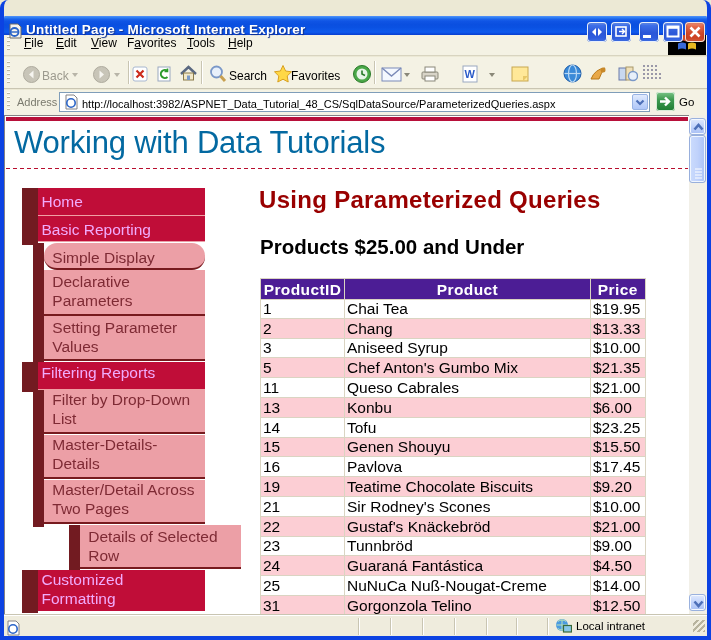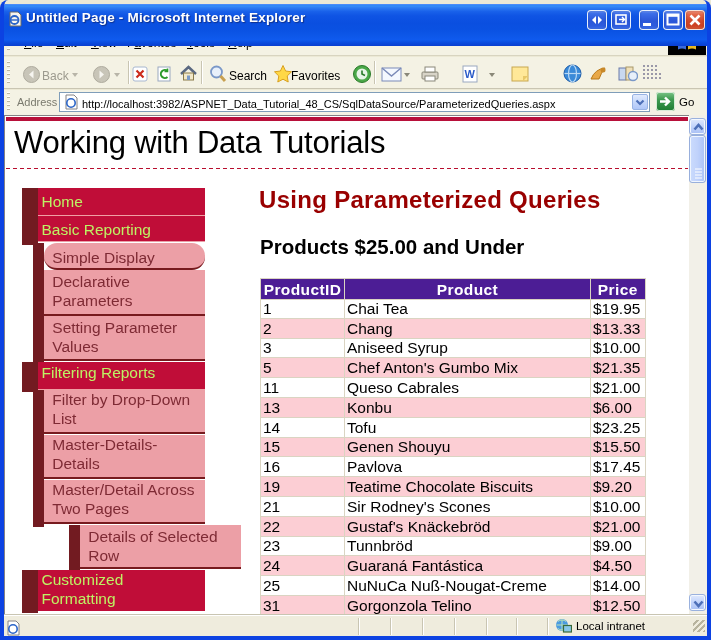--- a/index.html
+++ b/index.html
@@ -1,20 +1,20 @@
 <!DOCTYPE html>
 <html><head>
 <meta charset="utf-8">
 <style>
 * { margin:0; padding:0; box-sizing:border-box; }
 html,body { width:711px; height:640px; overflow:hidden; background:#ECE9D5; }
 body { font-family:"Liberation Sans", sans-serif; }
 #win { position:absolute; left:0; top:0; width:711px; height:640px; }
 
-#titlebar { position:absolute; left:0; top:4px; width:711px; height:42px;
+#titlebar { position:absolute; left:0; top:16px; width:711px; height:19px;
   border-radius:8px 8px 0 0;
   background:linear-gradient(180deg,#0050EE 0%,#3890F8 4%,#2E7CF2 9%,#1961EA 18%,#0F54E4 28%,#0A4FE0 45%,#0A51E2 60%,#0D57E8 75%,#0F5AEE 85%,#0A4ADC 93%,#0A3ED0 100%);padding-left:10px; }
 #titlebar .tb-hl { position:absolute; left:0; top:0; width:711px; height:29px; border-radius:8px 8px 0 0;
   box-shadow: inset 0 1px 0 #4A8CF8, inset 1px 0 0 #2A6CEE, inset -1px 0 0 #2A6CEE; }
 #ticon { position:absolute; left:7px; top:7px; width:15px; height:16px; }
 #ttext { position:absolute; left:26px; top:6px; font-size:13.5px; font-weight:bold; color:#fff;
   text-shadow:1px 1px 1px #10308A; letter-spacing:0.2px; }
 .cap { position:absolute; top:6px; width:20px; height:20px; border-radius:4px;
   background:linear-gradient(180deg,#7DA1F2 0%,#3D6EE8 18%,#2B57D8 55%,#2E5CDE 80%,#4A7AEE 100%);
   box-shadow:inset 0 0 0 1px #E8F0FC, inset 0 0 3px #123A9C; }
@@ -47,26 +47,26 @@
 #addrurl { position:absolute; left:22px; top:4.5px; font-size:11px; color:#000; white-space:nowrap; }
 #addrdrop { position:absolute; right:1px; top:1px; width:16px; height:16px;
   background:linear-gradient(180deg,#E2EBFD 0%,#C6D8FB 50%,#AFC6F8 100%); border:1px solid #98B3E4; border-radius:2px; }
 #gobtn { position:absolute; left:652px; top:2px; width:19px; height:19px; border-radius:3px;
   background:linear-gradient(180deg,#7CC488 0%,#3E9A50 40%,#1E7C32 100%); box-shadow:inset 0 0 0 1px #D8ECD8; }
 #golabel { position:absolute; left:675px; top:6px; font-size:11.5px; color:#000; }
 
 #content { position:absolute; left:4px; top:115px; width:703px; height:500px; background:#fff;
   border-left:1px solid #848284; border-top:1px solid #848284; overflow:hidden; }
 #redbar { position:absolute; left:1px; top:0.8px; width:682px; height:3.9px; background:#B8103A; }
-#bigtitle { position:absolute; left:9px; top:9px; font-size:31px; color:#000000; letter-spacing:-0.2px; }
+#bigtitle { position:absolute; left:9px; top:9px; font-size:31px; color:#0369a1; letter-spacing:-0.2px; }
 #dashline { position:absolute; left:1px; top:51.8px; width:682px; height:1.6px;
   background:repeating-linear-gradient(90deg,#B80E2E 0 3.6px,transparent 3.6px 7px); }
 
 .nav1, .nav2 { position:absolute; font-size:15.5px; line-height:19px; }
-.nav1 { left:32.5px; width:167.7px; background:#C00D38; color:#bef264; padding:0 0 0 4px; }
+.nav1 { left:32.5px; width:167.7px; background:#C00D38; color:#f0abfc; padding:0 0 0 4px; }
 .nav2 { left:39.3px; width:160.9px; background:#EC9FA6; color:#7E2A34; padding:0 0 0 8px; }
 .strip { position:absolute; background:#721B21; }
 .nav1 > .strip { left:-16px; top:0; width:16px; }
 .nav2 > .strip { left:-11.3px; top:0; width:11.3px; }
 
 #h1 { position:absolute; left:254px; top:69.5px; font-size:24px; font-weight:bold; color:#990000; letter-spacing:0.3px; }
 #h2 { position:absolute; left:255px; top:118.5px; font-size:20.5px; font-weight:bold; color:#000; }
 #grid { position:absolute; left:255px; top:162px; border-collapse:collapse; font-size:15.5px; }
 td, th { border:1px solid #DAD4C2; padding:0 0 0 2px; height:19.8px; line-height:17px;
   overflow:hidden; white-space:nowrap; }

